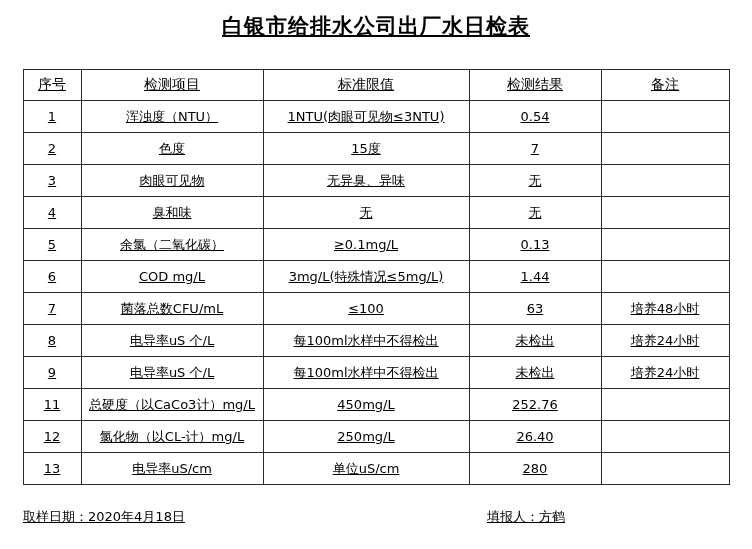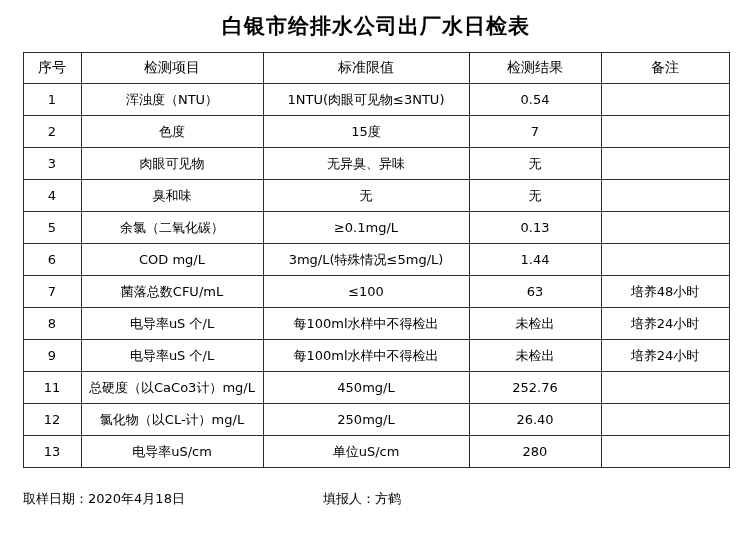--- a/index.html
+++ b/index.html
@@ -13,34 +13,35 @@
     font-family: "Liberation Sans", sans-serif;
     color: #000000;
     overflow: hidden;
   }
   .page {
     position: relative;
     width: 752px;
     height: 549px;
     box-sizing: border-box;
     padding: 0;
+    text-decoration: underline;
   }
   .title {
     text-align: center;
     font-size: 21px;
     font-weight: bold;
     letter-spacing: 1px;
     padding-top: 12px;
     padding-bottom: 12px;
     font-family: "DejaVu Sans", "Liberation Sans", sans-serif;
   }
   table.report {
     border-collapse: collapse;
     width: 706px;
-    margin: 0 auto;
+    margin: 17px auto;
     table-layout: fixed;
   }
   table.report td, table.report th {
     border: 1px solid #2a2a2a;
     text-align: center;
     vertical-align: middle;
     font-size: 13px;
     font-weight: normal;
     padding: 0 2px;
     font-family: "DejaVu Sans", "Liberation Sans", sans-serif;
@@ -60,21 +61,21 @@
   .footer-wrap {
     width: 706px;
     margin: 16px auto;
     display: flex;
     padding-top: 6px;
     font-size: 13px;
     font-family: "DejaVu Sans", "Liberation Sans", sans-serif;
   }
   .f-sample { width: 300px; text-align: left; }
   .f-test   { width: 266px; text-align: left; }
-  .f-filler { flex: 1; text-align: left; }
+  .f-filler { flex: 1; text-align: center; }
   .item-left { text-align: center; }
 </style>
 </head>
 <body>
 
 <div class="page">
 
   <div class="title">白银市给排水公司出厂水日检表</div>
 
   <table class="report">

